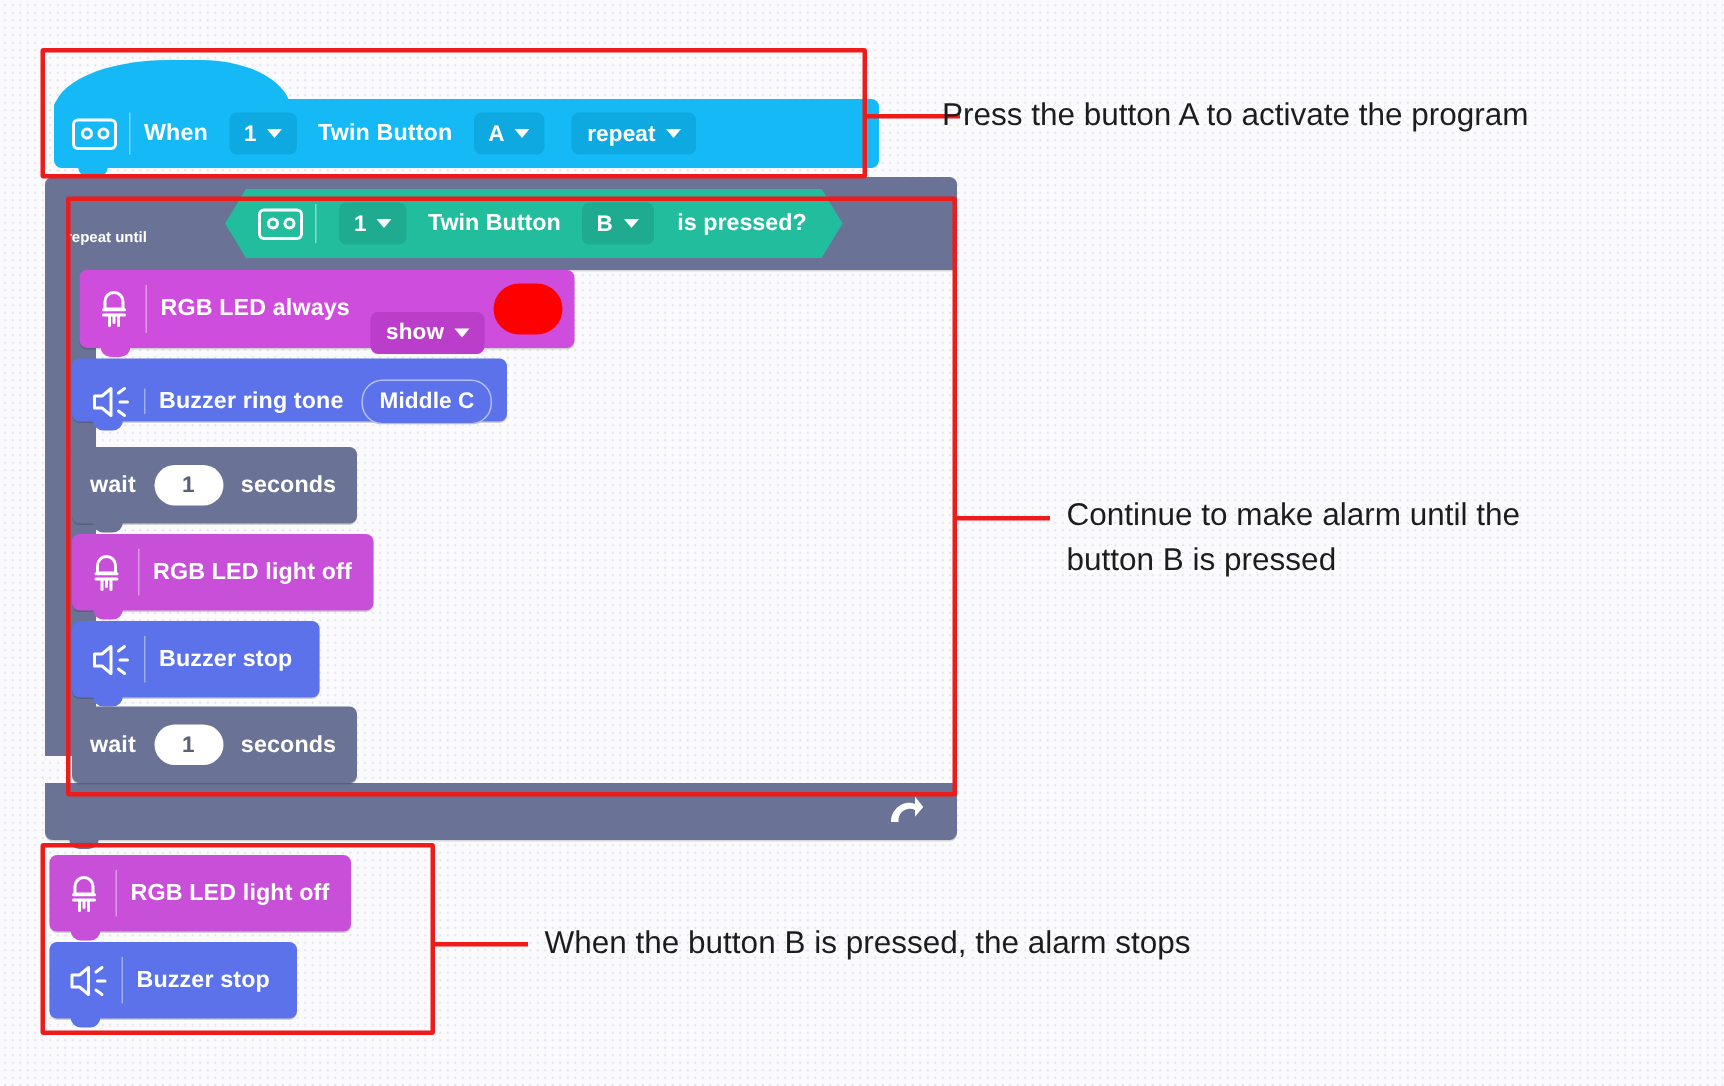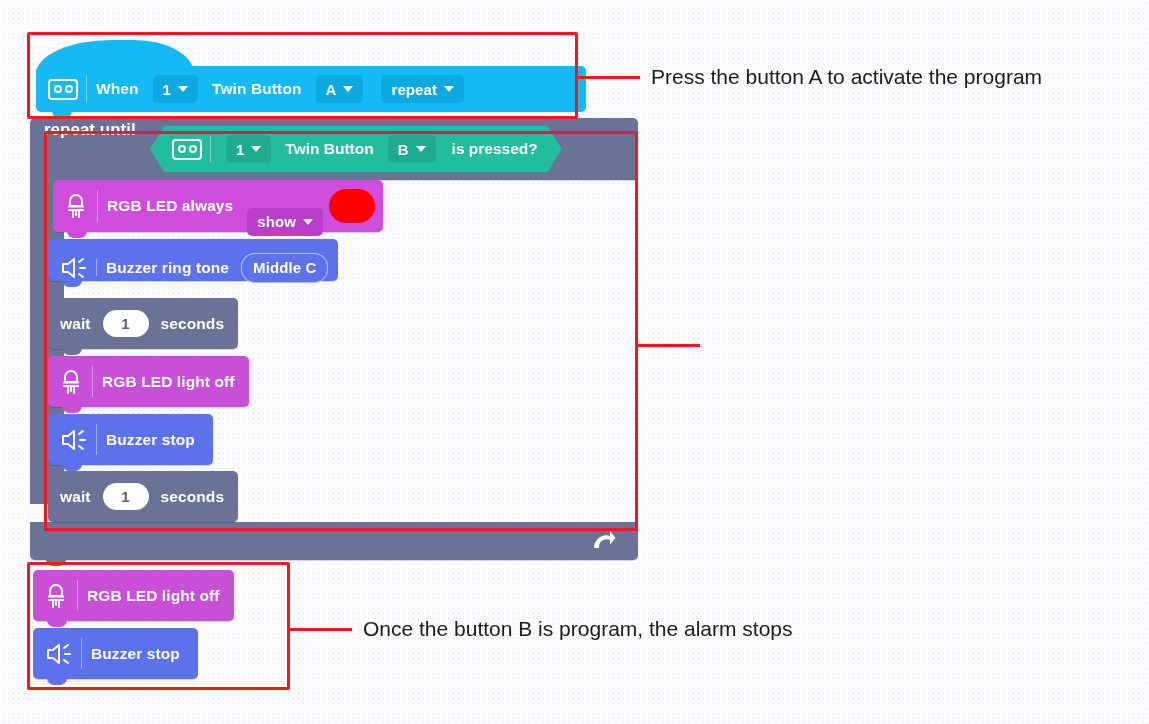--- a/index.html
+++ b/index.html
@@ -149,22 +149,22 @@
     content: "";
     position: absolute;
     left: 16px; bottom: -6px;
     width: 20px; height: 7px;
     background: #6a7395;
     border-bottom-left-radius: 9px;
     border-bottom-right-radius: 9px;
   }
   #repeat .r-label {
     position: absolute;
-    left: 14px; top: 2px;
-    color: #fff; font-weight: bold; font-size: 17px;
+    left: 14px; top: 35px;
+    color: #fff; font-weight: bold; font-size: 10px;
   }
   
   #bool {
     position: absolute;
     left: 120px; top: 8px;
     height: 46px;
     display: flex; align-items: center;
     background: #21bd9c;
     padding: 0 24px 0 22px;
     clip-path: polygon(14px 0, calc(100% - 14px) 0, 100% 50%, calc(100% - 14px) 100%, 14px 100%, 0 50%);
@@ -403,20 +403,22 @@
     </span>
     <span class="sep"></span>
     <span class="lbl">Buzzer stop</span>
   </div>
 
   <div class="redbox" style="left:27px; top:32px; width:551px; height:87px;"></div>
   <div class="redbox" style="left:44px; top:131px; width:594px; height:400px;"></div>
   <div class="redbox" style="left:27px; top:562px; width:263px; height:128px;"></div>
 
   <div class="leader" style="left:578px; top:76px; width:62px;"></div>
-  <div class="note" style="left:651px; top:62px;">Press the button A to activate the program</div>
+  <div class="note" style="left:628px; top:62px;">Press the button A to activate the program</div>
 
   <div class="leader" style="left:638px; top:344px; width:62px;"></div>
+  <div class="note" style="left:711px; top:329px;">Continue to make alarm until the
+button B is pressed</div>
 
   <div class="leader" style="left:290px; top:628px; width:62px;"></div>
-  <div class="note" style="left:363px; top:614px;">Once the button B is program, the alarm stops</div>
+  <div class="note" style="left:363px; top:614px;">When the button B is pressed, the alarm stops</div>
 
 </div>
 
 </body></html>

